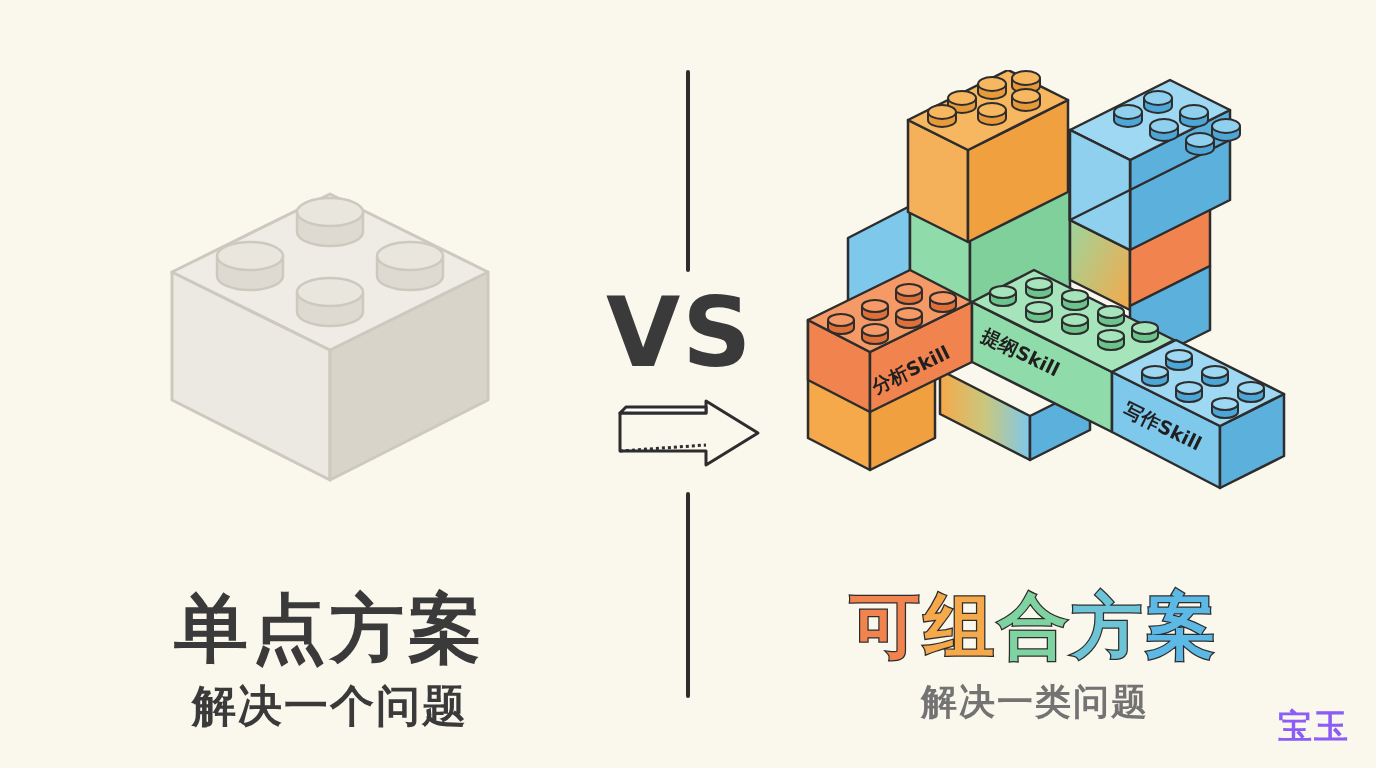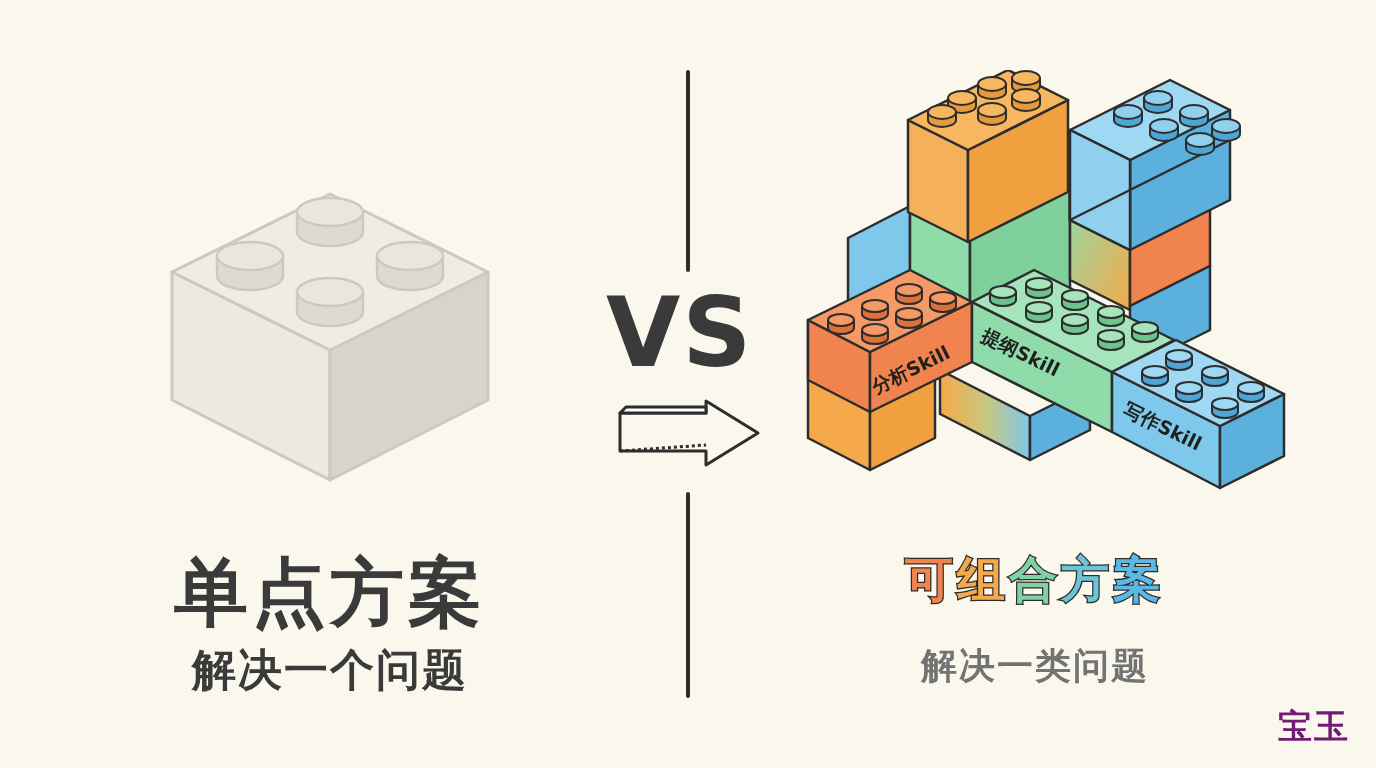--- a/index.html
+++ b/index.html
@@ -43,47 +43,48 @@
       line-height: 1;
     }
     .arrow { left: 612px; top: 395px; width: 152px; height: 75px; }
 
     .title {
       position: absolute;
       text-align: center;
       font-family: "DejaVu Sans", sans-serif;
       font-weight: bold;
       line-height: 1;
+      margin-top: 36px;
     }
     .left-title {
       left: 130px; top: 555px; width: 400px;
       font-size: 74px; color: #3a3a3a; letter-spacing: 4px;
     }
     .left-sub {
       left: 130px; top: 648px; width: 400px;
       font-size: 44px; color: #3a3a3a; letter-spacing: 2px;
     }
     .right-title {
       left: 800px; top: 555px; width: 470px;
-      font-size: 48px; letter-spacing: 4px;
+      font-size: 70px; letter-spacing: 4px;
       -webkit-text-stroke: 2.5px #2d2d2d;
       paint-order: stroke fill;
     }
     .right-title span { display: inline-block; }
     .right-sub {
       left: 800px; top: 648px; width: 470px;
       font-size: 36px; color: #737373; letter-spacing: 2px;
     }
     .watermark {
       position: absolute;
       right: 26px; bottom: 18px;
       font-family: "DejaVu Sans", sans-serif;
       font-weight: bold;
       font-size: 34px;
-      color: #701a75;
+      color: #8b5cf6;
       letter-spacing: 2px;
       text-align: center;
     }
     .skill-label {
       font-family: "DejaVu Sans", sans-serif;
       font-weight: bold;
       fill: #1f1f1f;
     }
   </style>
 </head>

